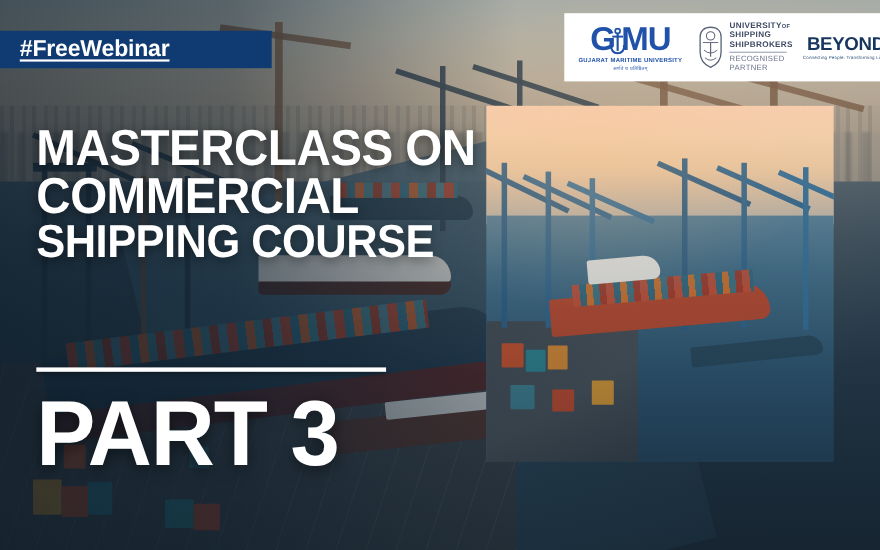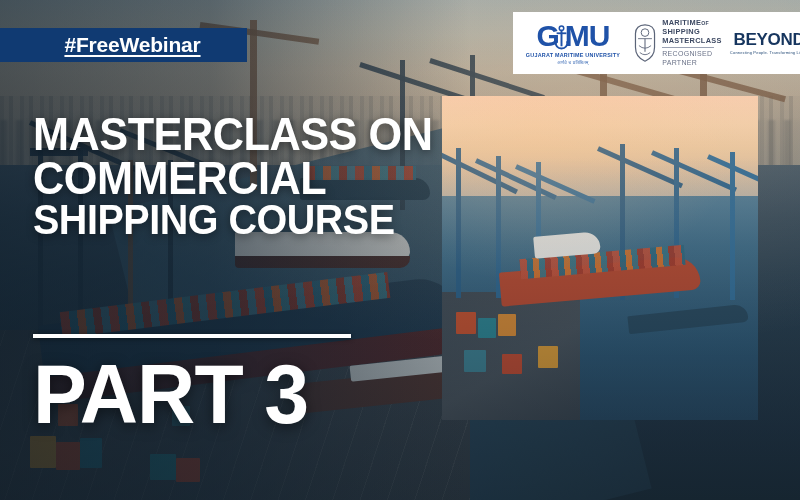--- a/index.html
+++ b/index.html
@@ -134,21 +134,21 @@
     position:absolute;inset:0;
     background:
       radial-gradient(100% 70% at 30% 12%, rgba(255,196,140,.22), rgba(0,0,0,0) 65%),
       linear-gradient(180deg, rgba(255,200,150,.10), rgba(10,26,40,.22) 75%, rgba(8,20,32,.32) 100%);
   }
 
   
   .webinar-banner{
     position:absolute;left:0;top:28px;width:247px;height:34px;
     background:#103a72;
-    display:flex;align-items:center;justify-content:center;
+    display:flex;align-items:center;
   }
   .webinar-banner span{
     display:inline-block;
     margin-left:18px;
     color:#ffffff;
     font-size:21px;
     font-weight:bold;
     letter-spacing:-.2px;
     text-decoration:underline;
     text-underline-offset:3px;
@@ -365,24 +365,24 @@
           <path d="M15 2 C22 2 26 6 26 12 L26 28 C26 38 20 42 15 44 C10 42 4 38 4 28 L4 12 C4 6 8 2 15 2 Z" fill="#ffffff" stroke="#5b6478" stroke-width="1.4"></path>
           <circle cx="15" cy="11" r="4.4" fill="none" stroke="#5b6478" stroke-width="1.1"></circle>
           <path d="M7 18 H23" stroke="#5b6478" stroke-width="1"></path>
           <path d="M15 18 L15 33" stroke="#5b6478" stroke-width="1.2"></path>
           <path d="M8 26 Q15 32 22 26" fill="none" stroke="#5b6478" stroke-width="1"></path>
           <path d="M9 34 Q15 39 21 34" fill="none" stroke="#5b6478" stroke-width="1"></path>
         </svg>
       </span>
       <div class="ics-text">
         <div class="l1">
-          <span>MARITIME</span><small>OF</small>
+          <span>UNIVERSITY</span><small>OF</small>
         </div>
         <div class="l1">SHIPPING</div>
-        <div class="l1">MASTERCLASS</div>
+        <div class="l1">SHIPBROKERS</div>
         <div class="ics-rule"></div>
         <div class="l2">RECOGNISED</div>
         <div class="l2">PARTNER</div>
       </div>
     </div>
 
     <div class="logo sab">
       <div class="sab-beyond">BEYOND</div>
       <div class="sab-tag">Connecting People. Transforming Lives.</div>
     </div>

